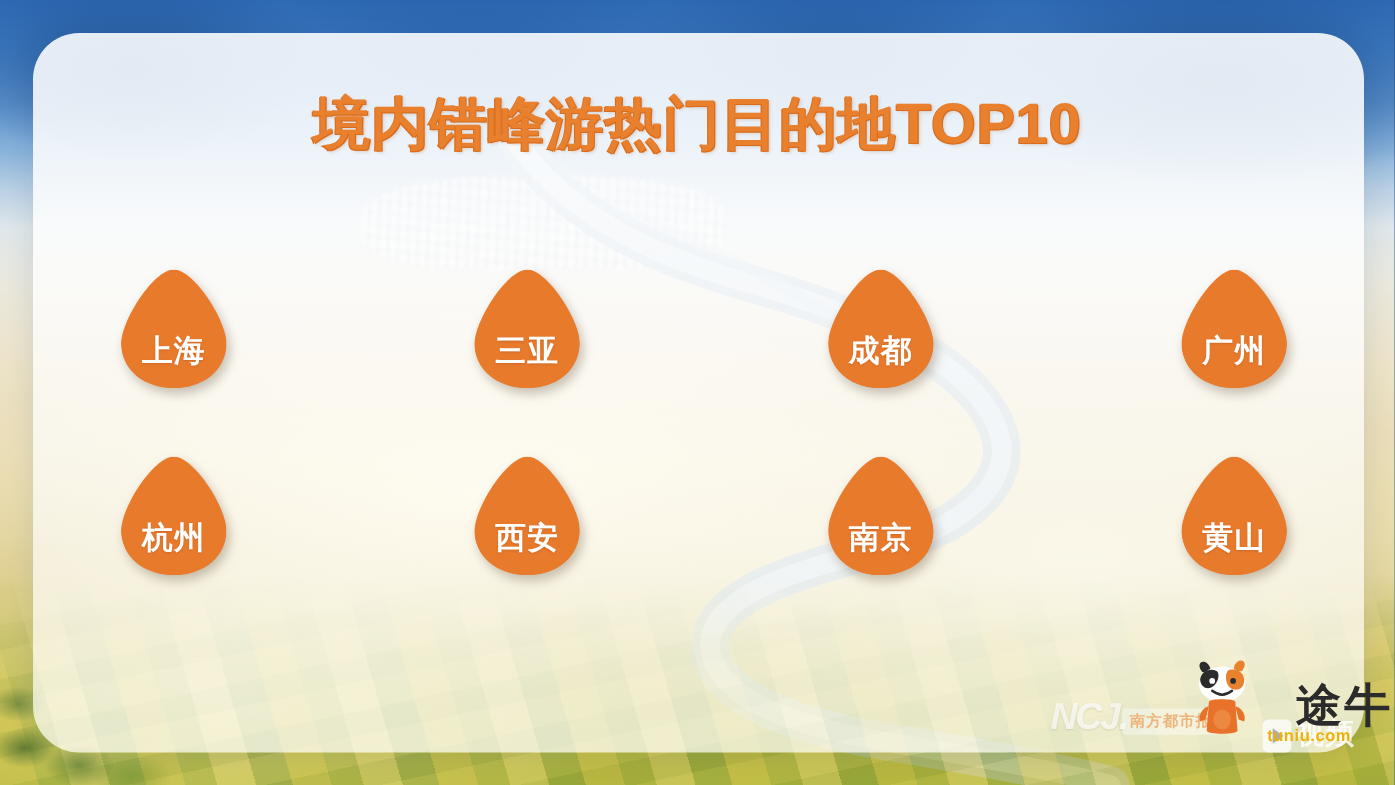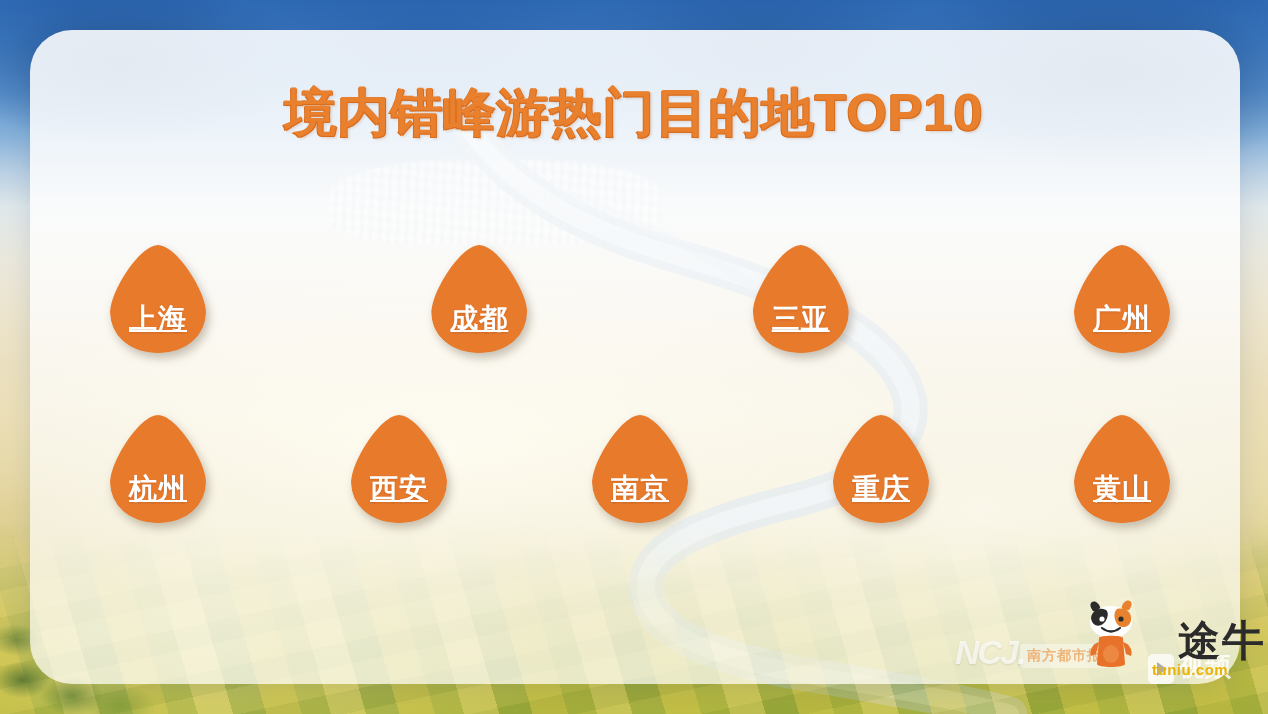--- a/index.html
+++ b/index.html
@@ -160,21 +160,20 @@
   .badge-label{
     position:relative;
     z-index:2;
     color:#FFFFFF;
     font-size:28px;
     font-weight:bold;
     letter-spacing:1px;
     line-height:1;
     text-shadow:0 1px 2px rgba(150,70,20,.30);
     white-space:nowrap;
-    text-decoration:underline;
   }
 
   
   .wm-ncj{
     position:absolute;
     left:955px; bottom:42px;
     font-size:34px;
     font-style:italic;
     font-weight:bold;
     color:rgba(255,255,255,.72);
@@ -271,48 +270,44 @@
 
   <div class="badge-grid">
 
     <div class="badge-row">
       <div class="badge">
         <div class="badge-shape"></div>
         <span class="badge-label">上海</span>
       </div>
       <div class="badge">
         <div class="badge-shape"></div>
+        <span class="badge-label">三亚</span>
+      </div>
+      <div class="badge">
+        <div class="badge-shape"></div>
         <span class="badge-label">成都</span>
       </div>
       <div class="badge">
         <div class="badge-shape"></div>
-        <span class="badge-label">三亚</span>
-      </div>
-      <div class="badge">
-        <div class="badge-shape"></div>
         <span class="badge-label">广州</span>
       </div>
     </div>
 
     <div class="badge-row">
       <div class="badge">
         <div class="badge-shape"></div>
         <span class="badge-label">杭州</span>
       </div>
       <div class="badge">
         <div class="badge-shape"></div>
         <span class="badge-label">西安</span>
       </div>
       <div class="badge">
         <div class="badge-shape"></div>
         <span class="badge-label">南京</span>
-      </div>
-      <div class="badge">
-        <div class="badge-shape"></div>
-        <span class="badge-label">重庆</span>
       </div>
       <div class="badge">
         <div class="badge-shape"></div>
         <span class="badge-label">黄山</span>
       </div>
     </div>
 
   </div>
 
   <div class="wm-ncj">NCJ.</div>

